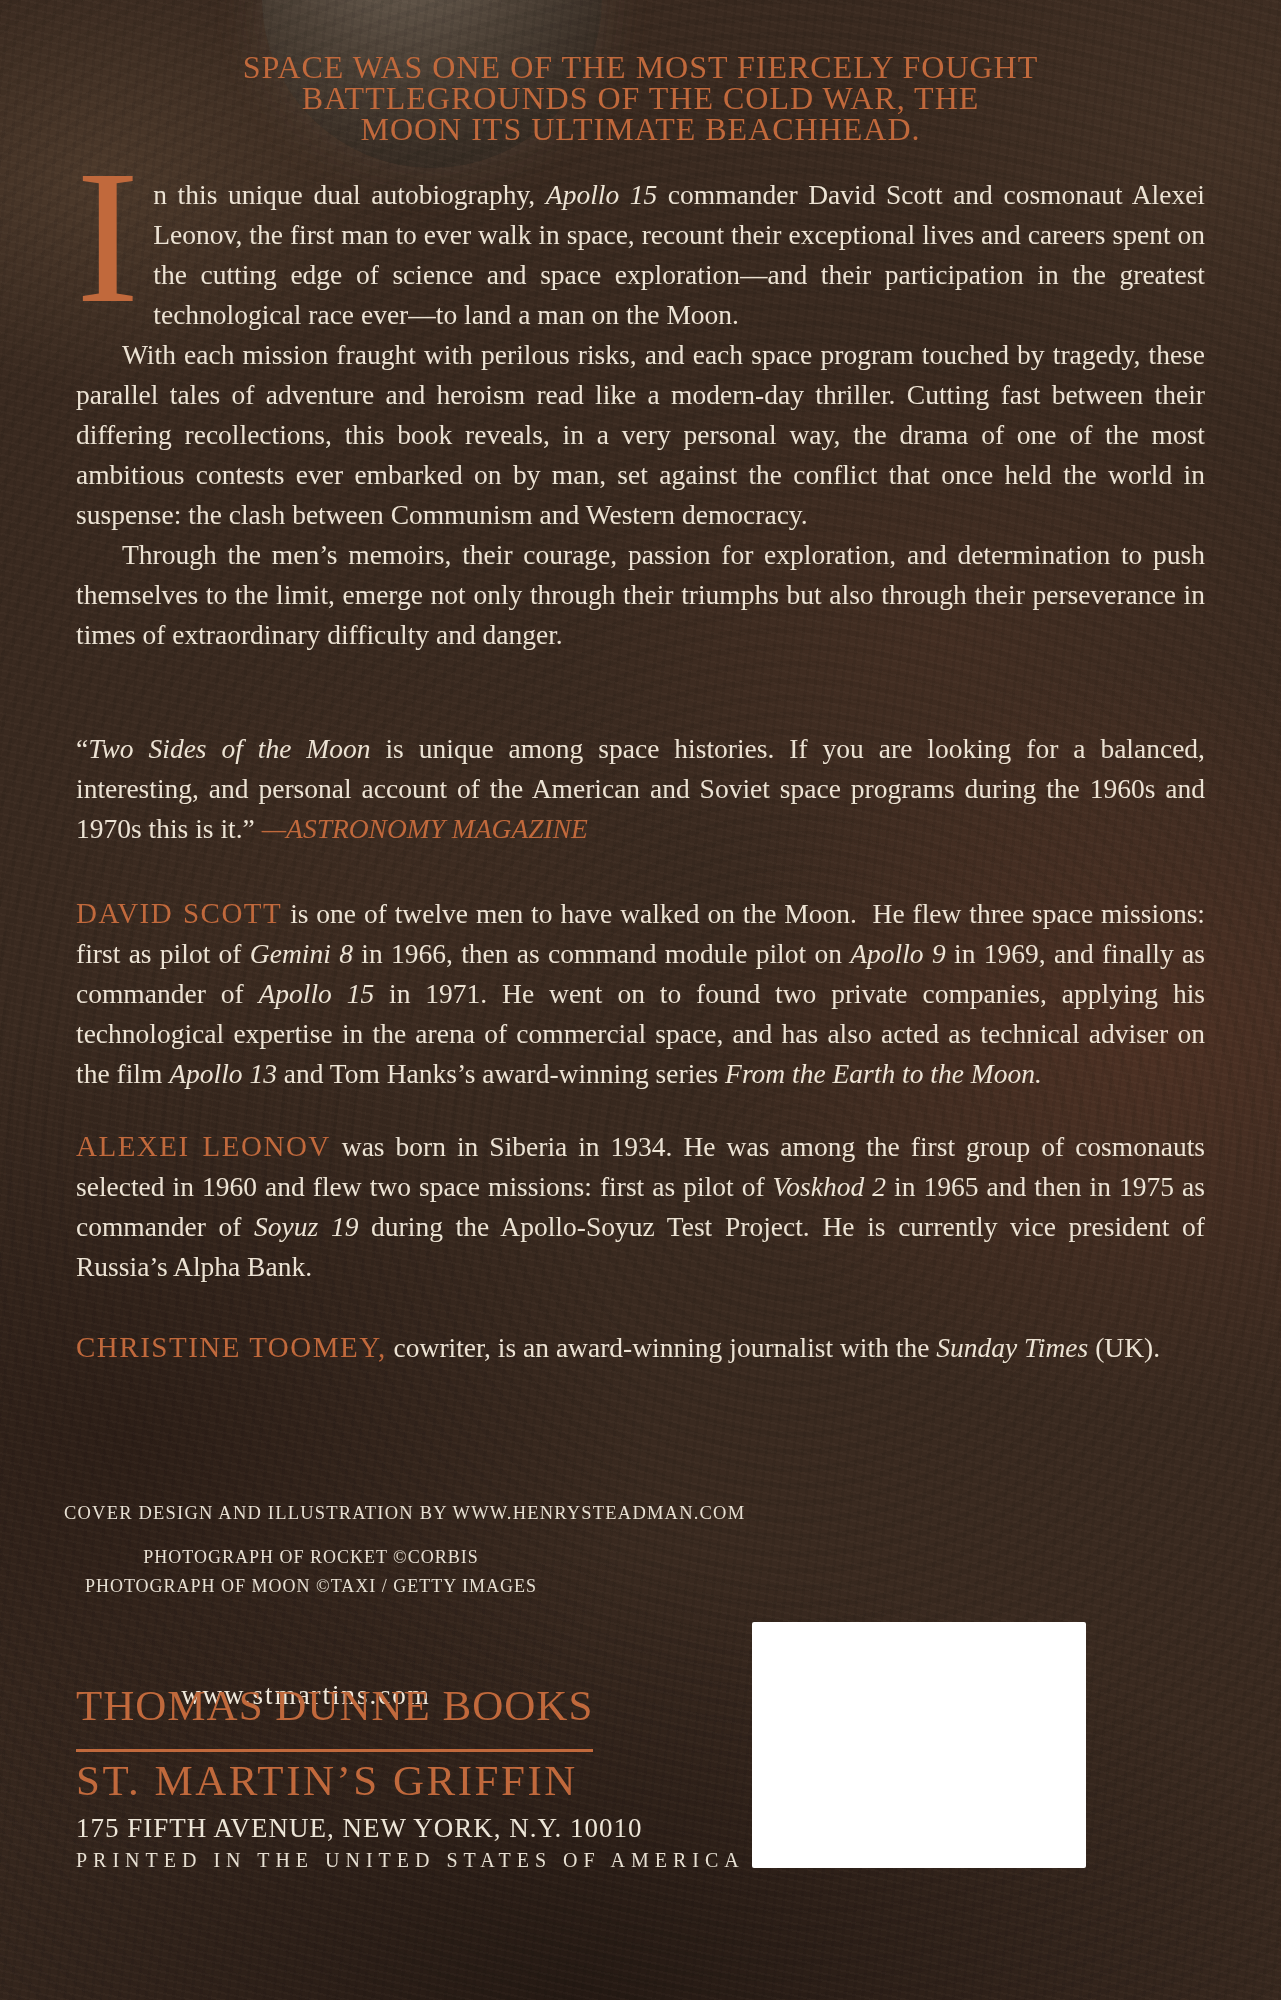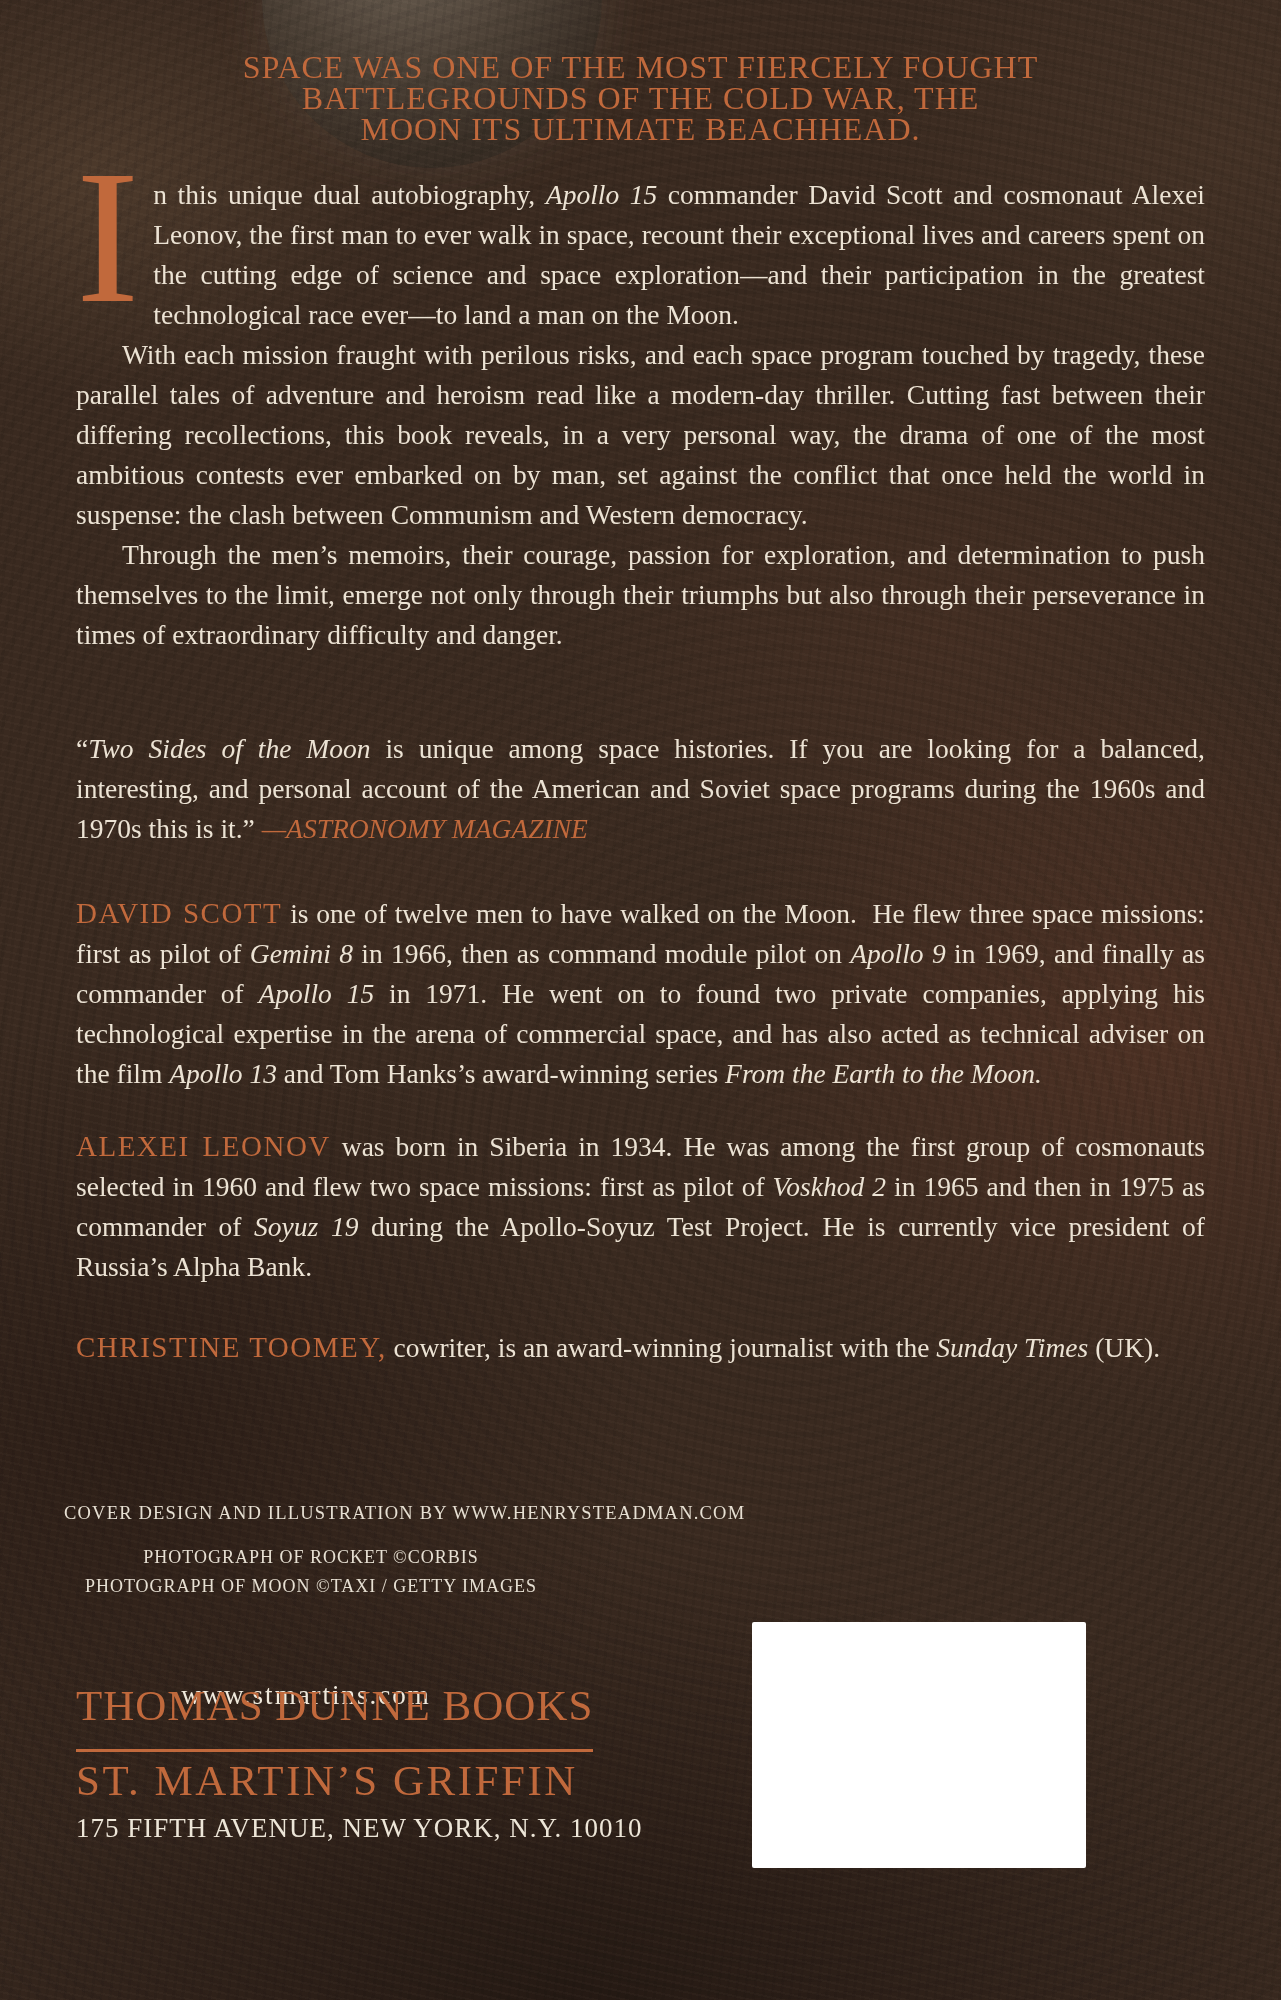--- a/index.html
+++ b/index.html
@@ -131,17 +131,18 @@
   <p class="credit">COVER DESIGN AND ILLUSTRATION BY  WWW.HENRYSTEADMAN.COM</p>
   <p class="credit-c credit-rocket">PHOTOGRAPH OF ROCKET ©CORBIS</p>
   <p class="credit-c credit-moon">PHOTOGRAPH OF MOON ©TAXI / GETTY IMAGES</p>
 
   <p class="website">www.stmartins.com</p>
 
   <div class="publisher">
     <p class="imprint"><span class="imprint-1">THOMAS DUNNE BOOKS</span></p>
     <p class="imprint imprint-2">ST. MARTIN’S GRIFFIN</p>
     <p class="address">175 FIFTH AVENUE, NEW YORK, N.Y. 10010</p>
+    <p class="printed">PRINTED IN THE UNITED STATES OF AMERICA</p>
   </div>
 
   <div class="barcode-box"></div>
 
 </div>
 
 </body></html>

